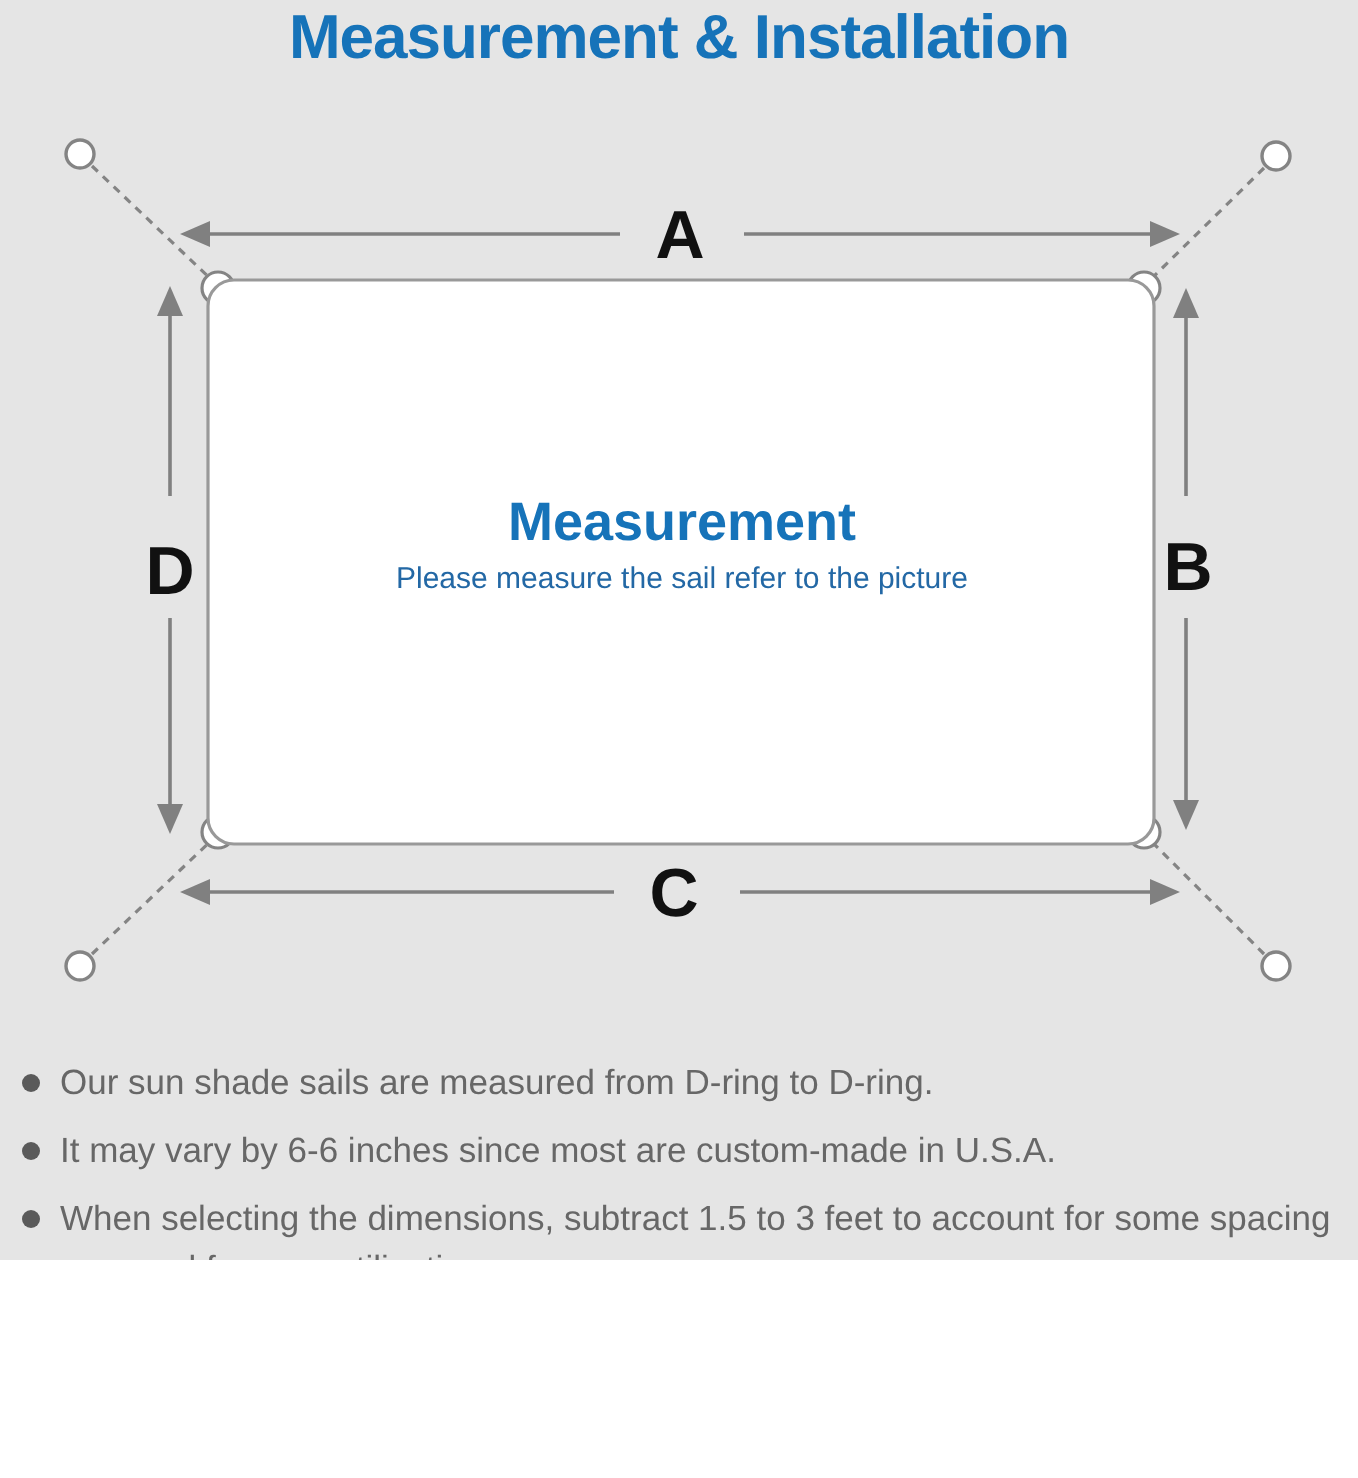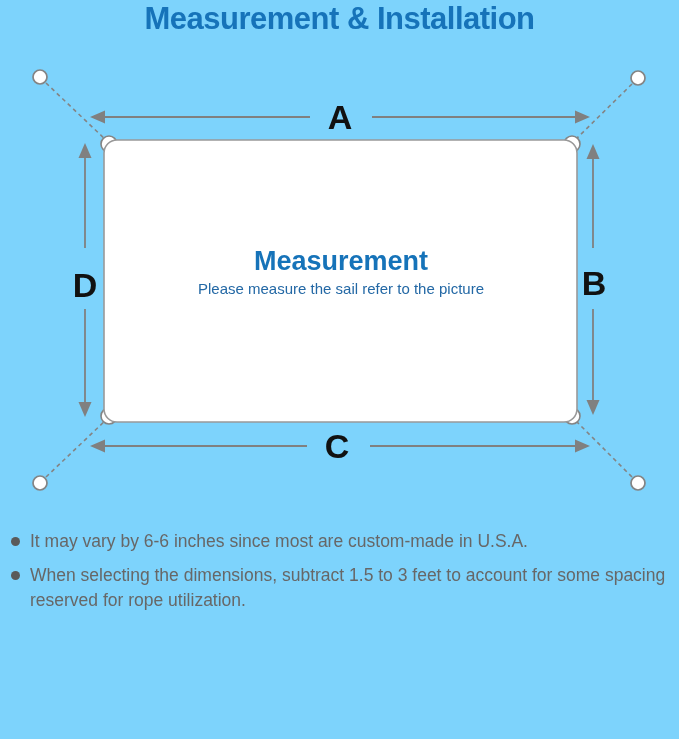--- a/index.html
+++ b/index.html
@@ -1,19 +1,19 @@
 <!DOCTYPE html>
 <html><head>
 <meta charset="utf-8">
 <style>
   html,body{margin:0;padding:0;background:#fff;}
   .page{
     position:relative;
-    width:679px;height:739px;
-    background:#7dd3fc;
+    width:679px;height:630px;
+    background:#e5e5e5;
     overflow:hidden;
     font-family:"Liberation Sans", sans-serif;
   }
   .title{
     position:absolute;top:1px;left:0;right:0;
     text-align:center;
     font-size:31px;font-weight:bold;
     color:#1673b9;
     letter-spacing:-0.5px;
   }
@@ -112,20 +112,24 @@
     <text class="dim-label" x="337" y="403" text-anchor="middle">C</text>
     <text class="dim-label" x="85" y="242" text-anchor="middle">D</text>
 
     <text class="center-title" x="341" y="215" text-anchor="middle">Measurement</text>
     <text class="center-sub" x="341" y="239" text-anchor="middle">Please measure the sail refer to the picture</text>
   </svg>
 
   <div class="bullets">
     <div class="bullet-row">
       <span class="bullet-dot"></span>
+      <span class="bullet-text">Our sun shade sails are measured from D-ring to D-ring.</span>
+    </div>
+    <div class="bullet-row">
+      <span class="bullet-dot"></span>
       <span class="bullet-text">It may vary by 6-6 inches since most are custom-made in U.S.A.</span>
     </div>
     <div class="bullet-row">
       <span class="bullet-dot"></span>
       <span class="bullet-text">When selecting the dimensions, subtract 1.5 to 3 feet to account for some spacing reserved for rope utilization.</span>
     </div>
   </div>
 
 </div>
 

